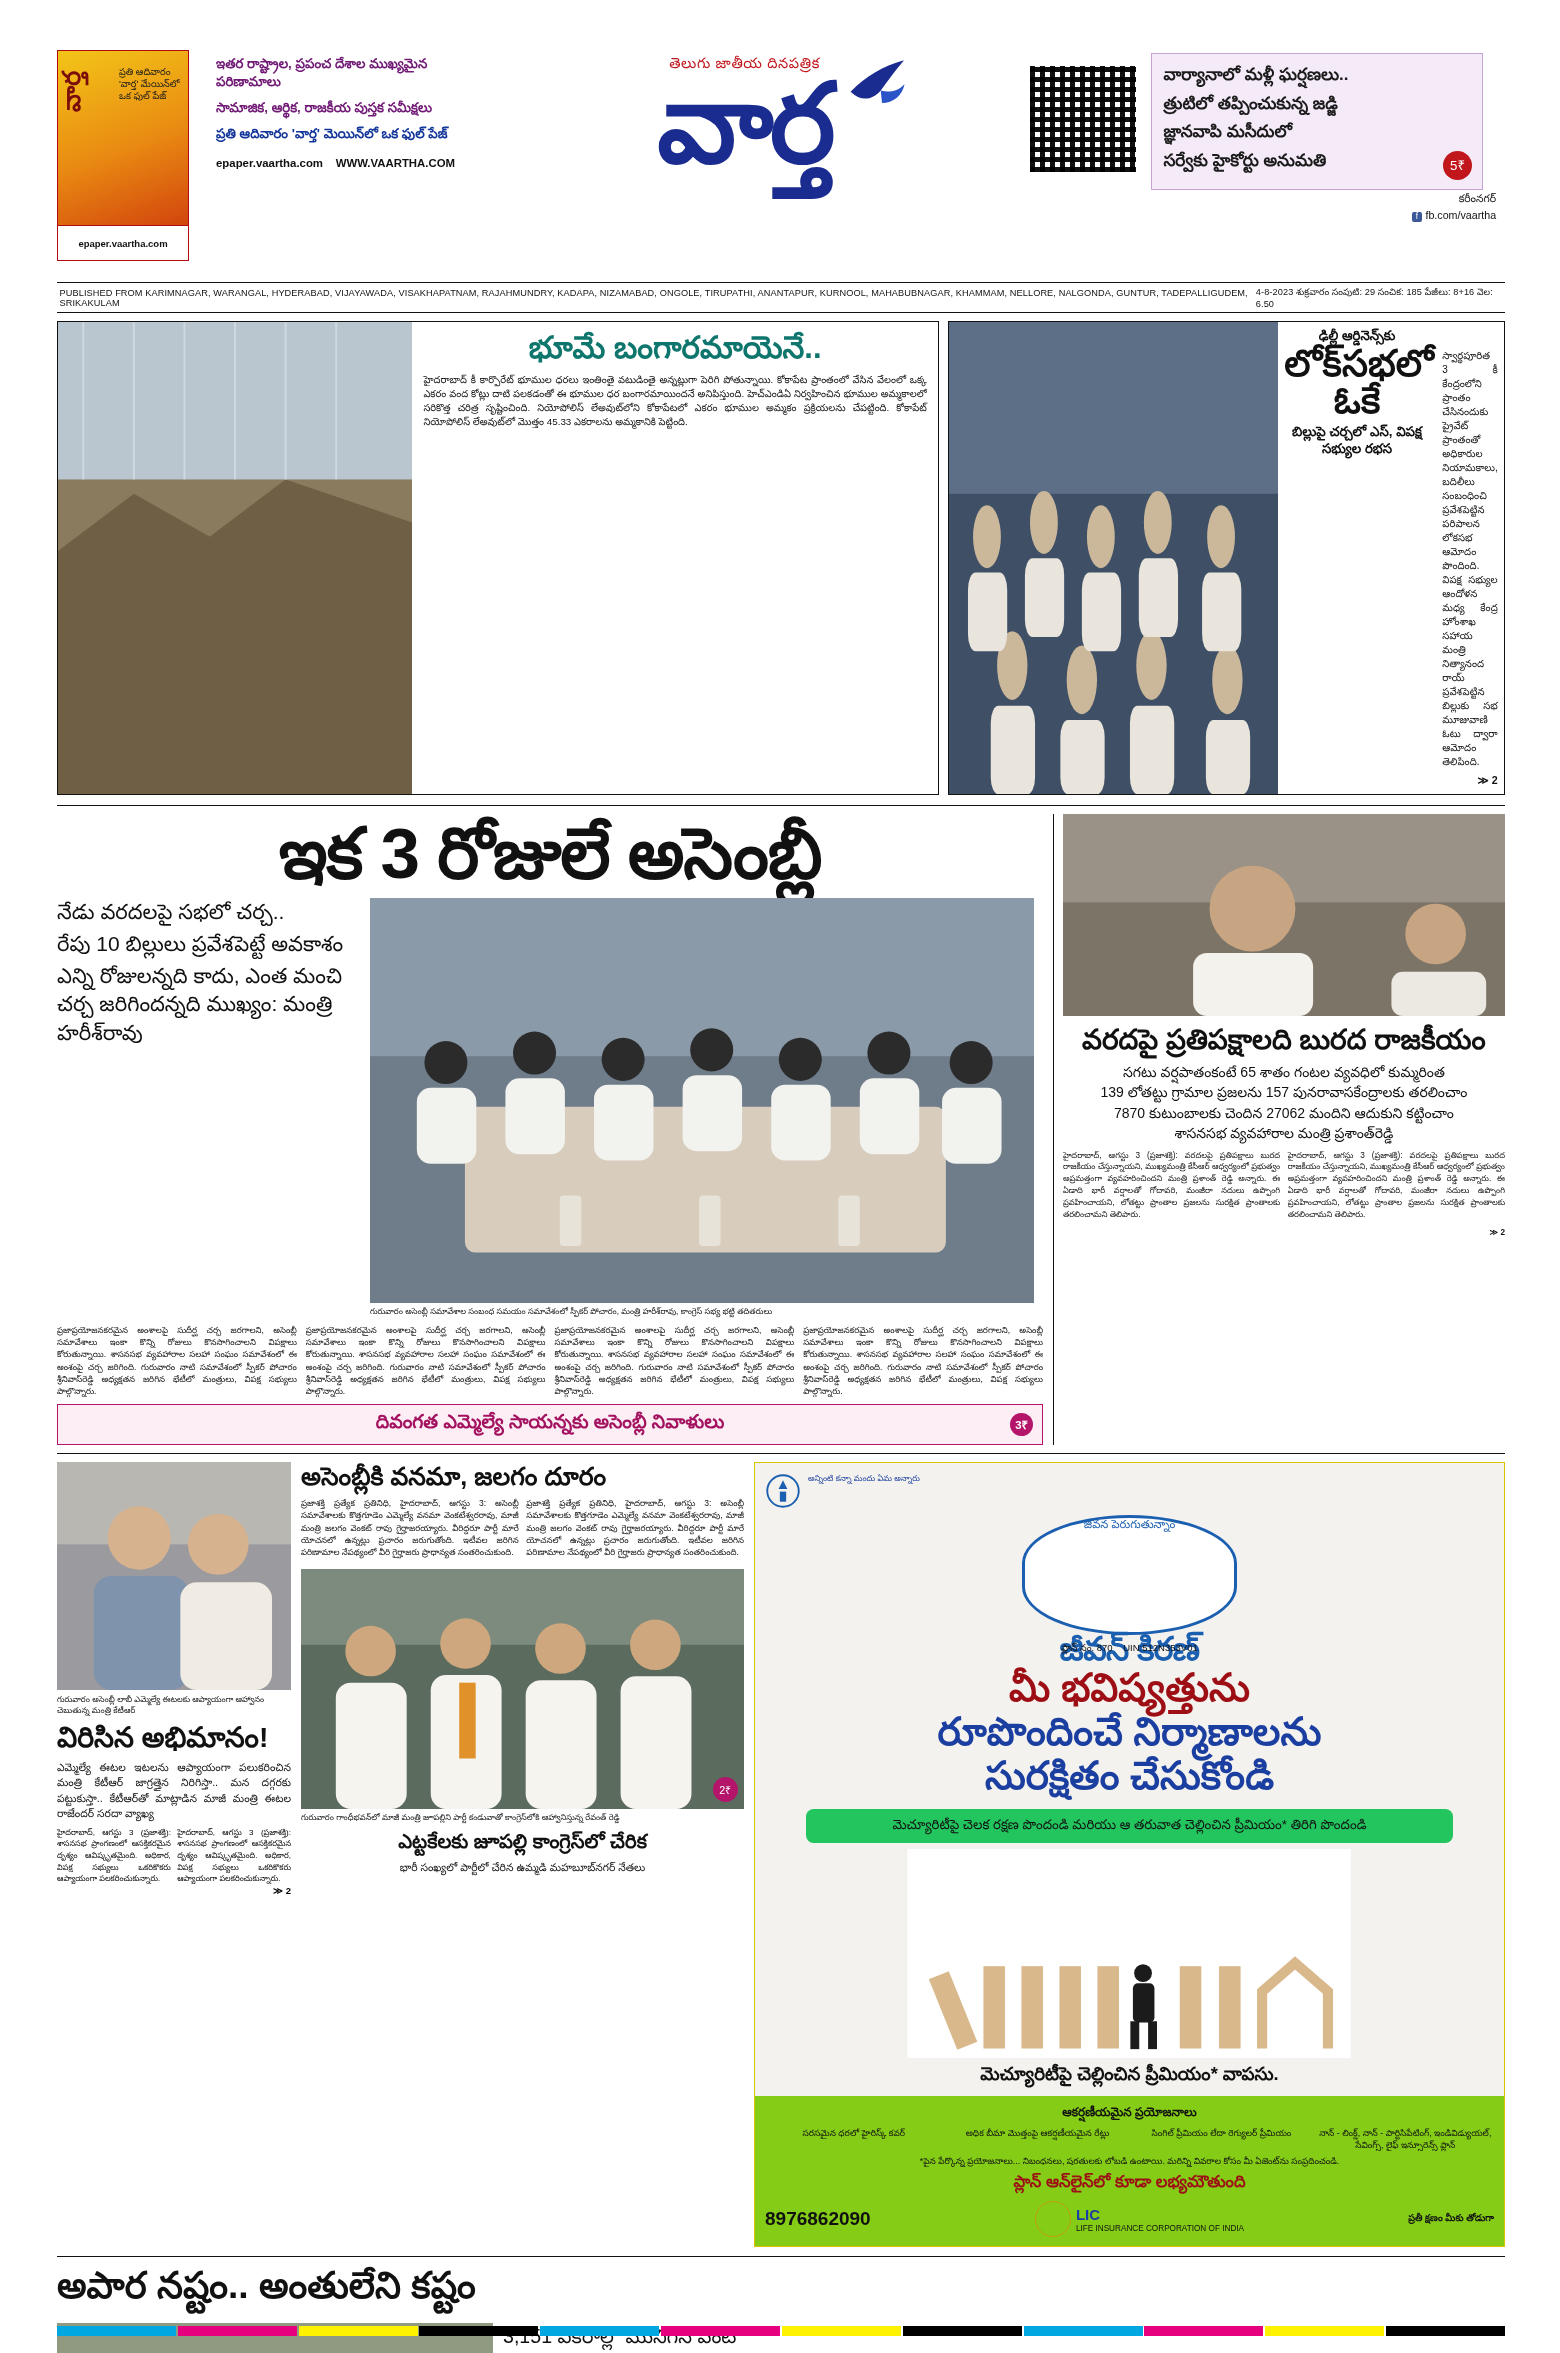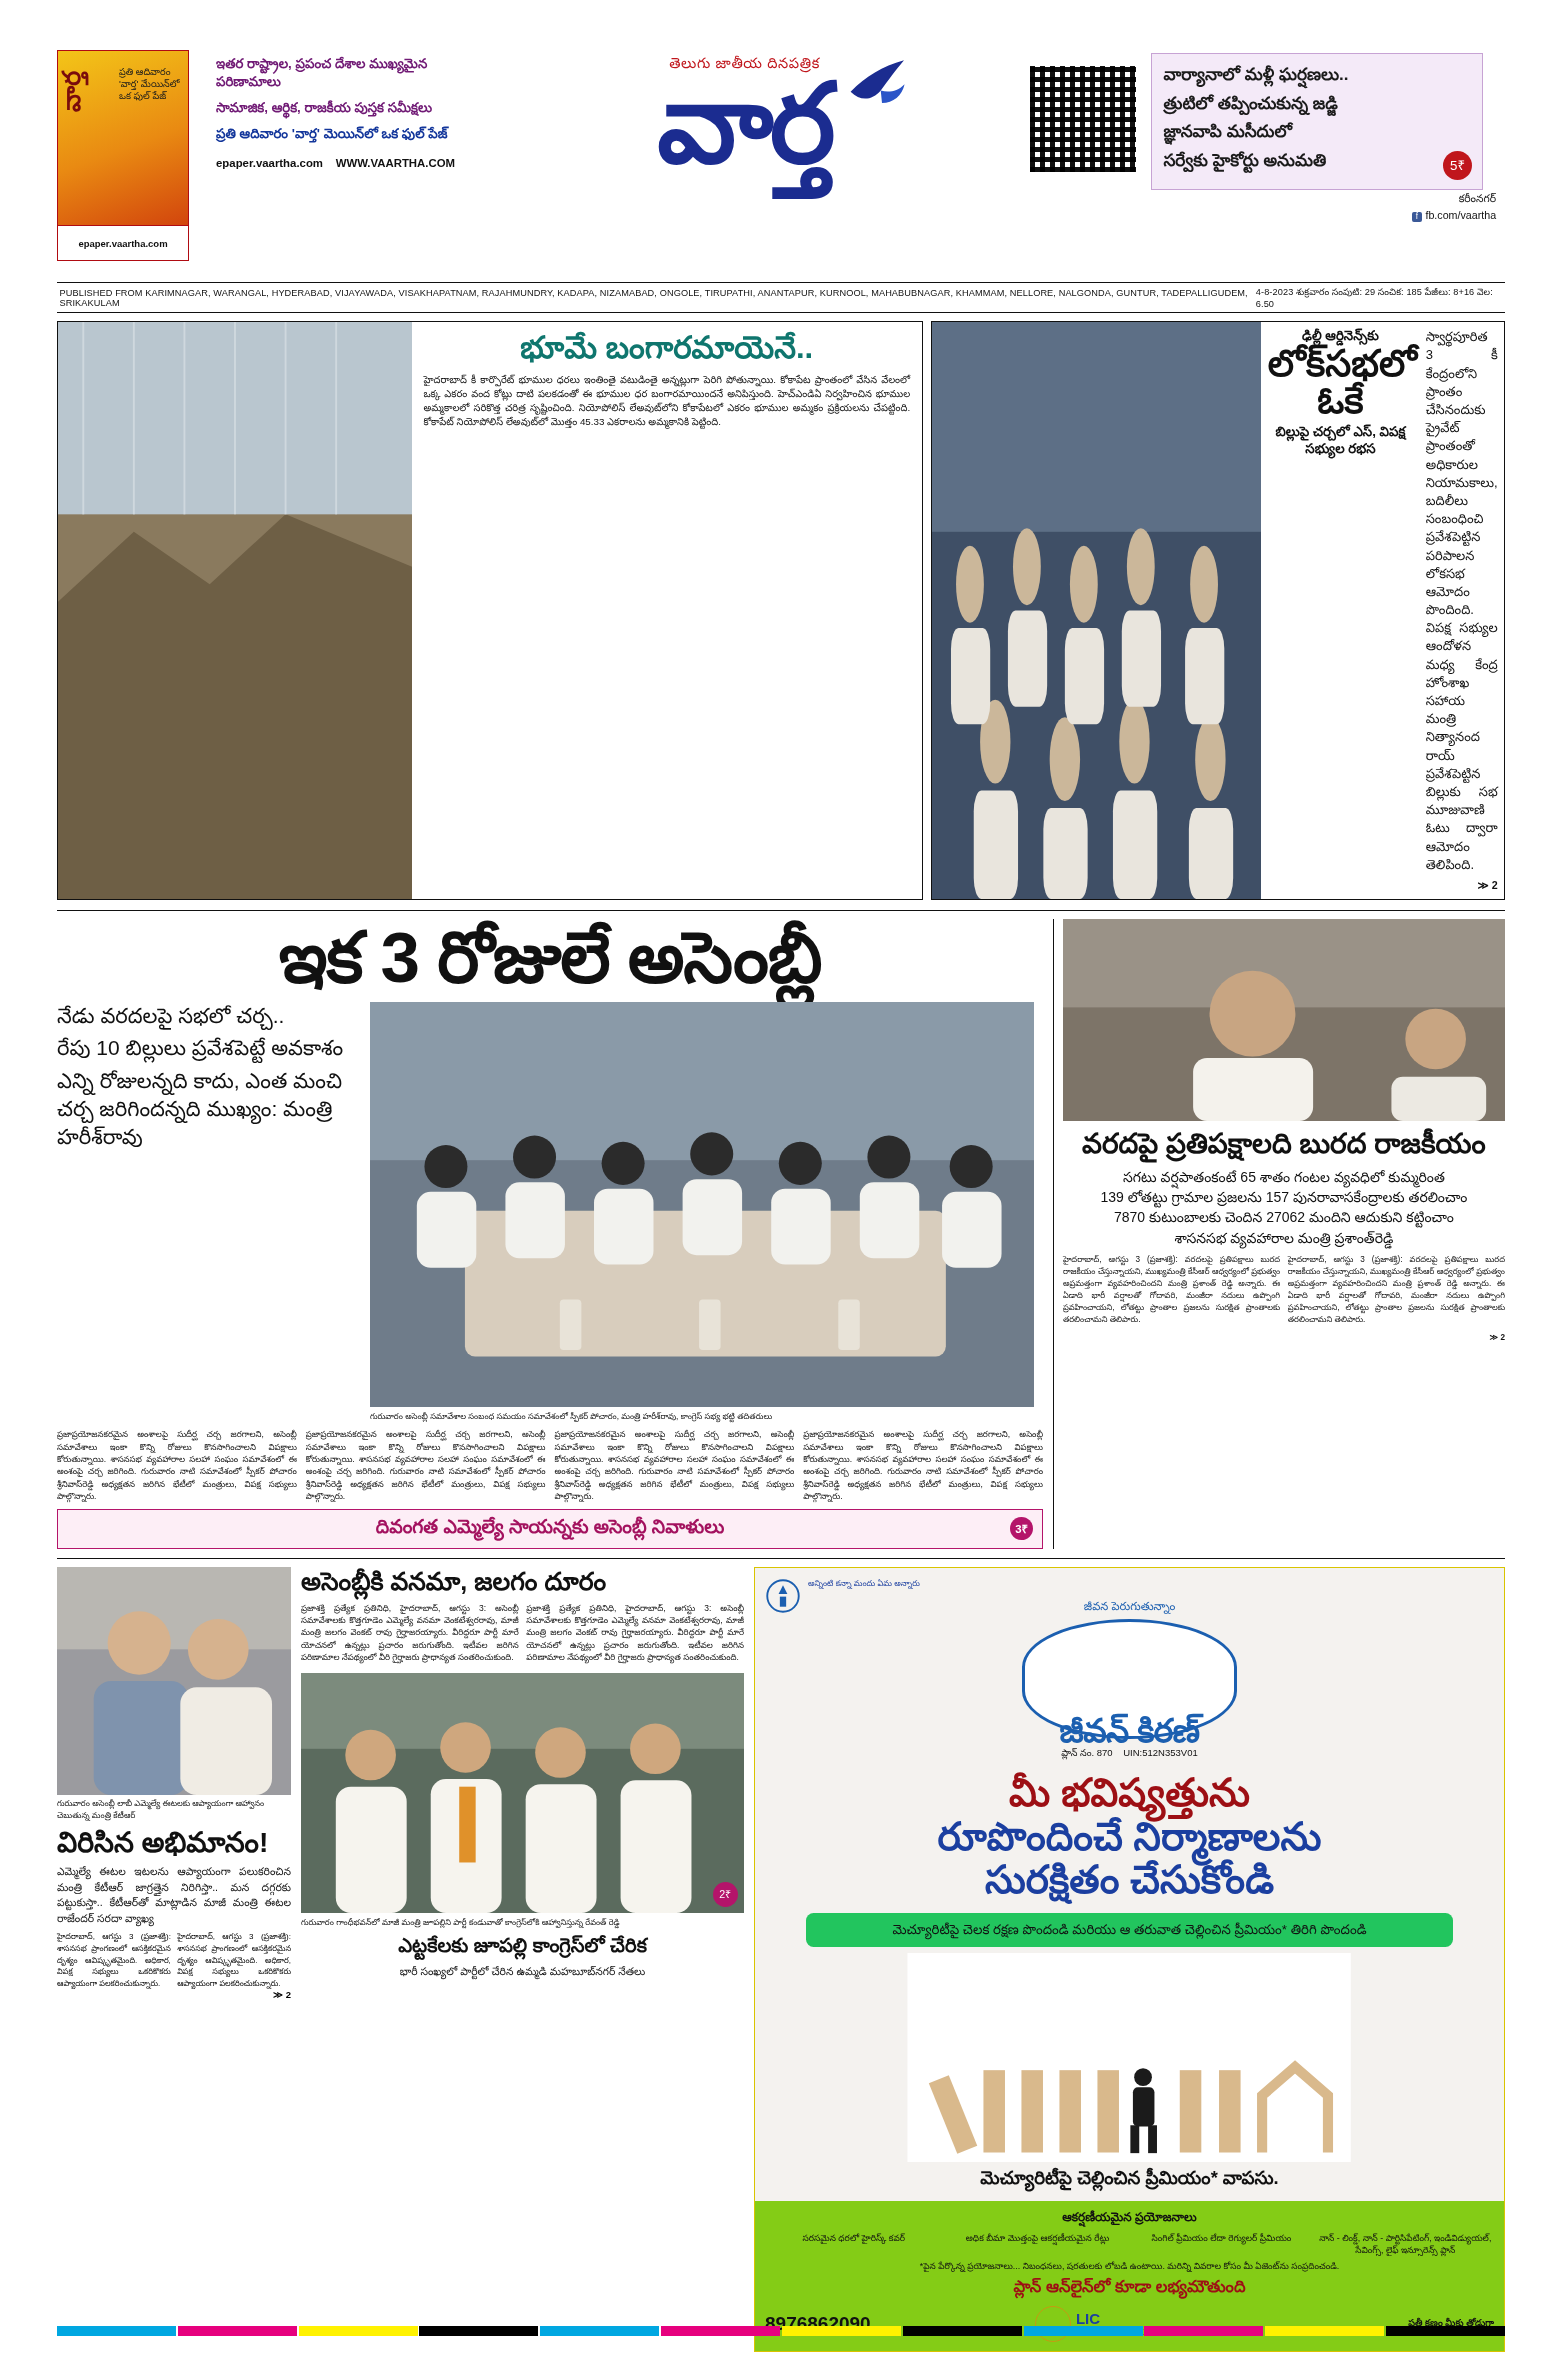--- a/index.html
+++ b/index.html
@@ -78,21 +78,21 @@
   .strip .c1 .tx{flex:1;padding:8.9px 11.4px;box-sizing:border-box;}
   .hl1{font-size:31px;font-weight:bold;text-align:center;color:#0f766e;line-height:1.1;}
   .hl2{font-size:25px;font-weight:bold;text-align:center;color:#111;margin-top:6.3px;}
   .body-sm{font-size:9.8px;line-height:1.45;color:#111;text-align:justify;margin-top:7.6px;}
   .strip .c2{flex:1;border:1.3px solid #111;display:flex;box-sizing:border-box;}
   .strip .c2 .ph{width:329px;background:#4a5c74;position:relative;overflow:hidden;}
   .strip .c2 .tx{width:158px;padding:6.3px;box-sizing:border-box;text-align:center;}
   .strip .c2 .col{flex:1;padding:6.3px;box-sizing:border-box;}
   .sml{font-size:13.3px;font-weight:bold;line-height:1.25;color:#111;}
   .big-ok{font-size:37px;font-weight:bold;color:#111;line-height:1.0;}
-  .tiny{font-size:13px;line-height:1.4;color:#111;text-align:justify;}
+  .tiny{font-size:10px;line-height:1.4;color:#111;text-align:justify;margin-top:21px;}
   
   .lead{display:flex;gap:10px;margin-top:10px;border-top:1.9px solid #111;padding-top:7.6px;}
   .lead .L{width:986px;}
   .lead .R{flex:1;border-left:1.3px solid #111;padding-left:8.9px;}
   .megahead{
     font-size:71px;font-weight:bold;color:#111;line-height:1.0;letter-spacing:-1.3px;
     text-align:center;margin:3.8px 0 8.9px;
   }
   .lead-grid{display:flex;gap:10px;}
   .lead-col1{width:303px;}
@@ -123,21 +123,21 @@
   .lw-mid p{font-size:8.5px;line-height:1.45;text-align:justify;color:#111;margin:0 0 5px;}
   .lw-mid .ph{height:240px;background:#53635a;margin-top:5px;position:relative;overflow:hidden;}
   .lw-mid .sub{font-size:19.6px;font-weight:bold;text-align:center;margin-top:6.3px;color:#111;}
   .lw-mid .sub2{font-size:10.7px;text-align:center;color:#111;margin-top:3.8px;}
   
   .ad{position:relative;height:100%;box-sizing:border-box;padding:11.4px 11.4px 0;display:flex;flex-direction:column;}
   .ad .adtop{display:flex;align-items:flex-start;gap:7.6px;}
   .ad .lic-mini{font-size:8.2px;color:#1b3fa0;line-height:1.25;}
   .ad .jk{
     margin:6.3px auto 3.8px;width:209px;height:114px;border-radius:50%/40%;
-    border:3.8px solid #1b5fb0;display:flex;flex-direction:column;align-items:center;justify-content:center;
+    border:3.8px solid #1b5fb0;display:flex;flex-direction:column;align-items:center;
     background:#fff;
     gap:48px;
   }
   .ad .jk .jk1{font-size:11.4px;color:#1b5fb0;}
   .ad .jk .jk2{font-size:33px;font-weight:bold;color:#1b5fb0;letter-spacing:-0.6px;}
   .ad .jkmeta{text-align:center;font-size:9.5px;color:#111;margin-top:3.8px;}
   .ad h2{text-align:center;color:#9d0f14;font-size:39px;font-weight:bold;line-height:1.12;margin:10px 0 0;}
   .ad h2 .l2{color:#1b3fa0;}
   .ad .pill{
     margin:11.4px auto 0;background:#22c55e;border-radius:7.6px;padding:7.6px 11.4px;text-align:center;

